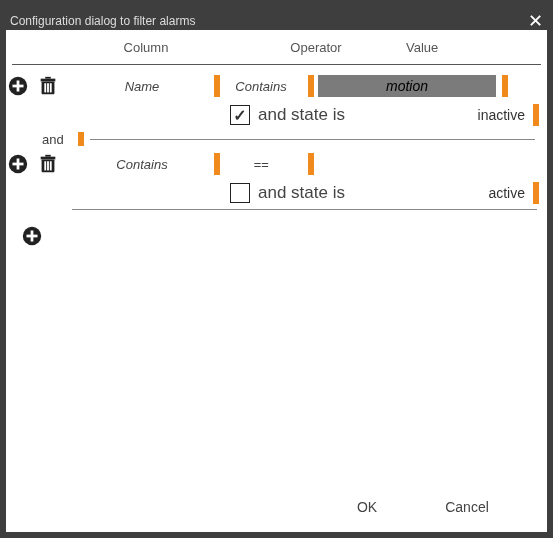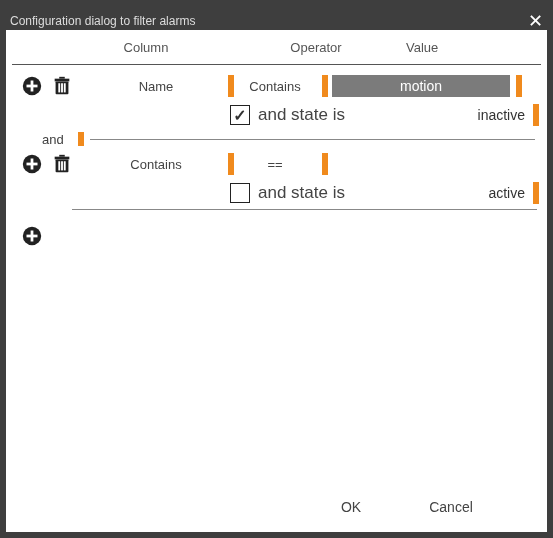--- a/index.html
+++ b/index.html
@@ -44,21 +44,21 @@
   .header-row .col-h3 { width: 100px; text-align: left; }
   .hr {
     height: 1px;
     background: #555;
     margin: 0 6px 6px 6px;
   }
   .rule-row {
     display: flex;
     align-items: center;
     height: 30px;
-    padding-left: 14px;
+    font-style: italic;
   }
   .plus-icon, .trash-icon {
     width: 24px; height: 24px;
     display: flex; align-items: center; justify-content: center;
     cursor: pointer;
     margin-right: 6px;
   }
   .plus-icon svg, .trash-icon svg { width: 22px; height: 22px; }
   .cell {
     display: flex;
@@ -80,21 +80,21 @@
     flex: 1;
     text-align: center;
     color: #444;
     cursor: pointer;
   }
   .value-box {
     flex: 1;
     height: 22px;
     margin-left: 4px;
     background: #7b7b7b;
-    color: #ffffff;
+    color: #000000;
     display: flex;
     align-items: center;
     justify-content: center;
     font-size: 14px;
     cursor: text;
   }
   .state-row {
     display: flex;
     align-items: center;
     height: 28px;
@@ -154,21 +154,21 @@
   .bottom-hr {
     height: 1px;
     background: #888;
     margin: 2px 10px 0 66px;
   }
   .add-row {
     padding: 14px 0 0 14px;
   }
   .footer {
     position: absolute;
-    bottom: 0; left: 0; right: 16px;
+    bottom: 0; left: 0; right: 0;
     height: 50px;
     display: flex;
     align-items: center;
     justify-content: flex-end;
     padding-right: 30px;
   }
   .footer .btn {
     width: 100px;
     text-align: center;
     cursor: pointer;

